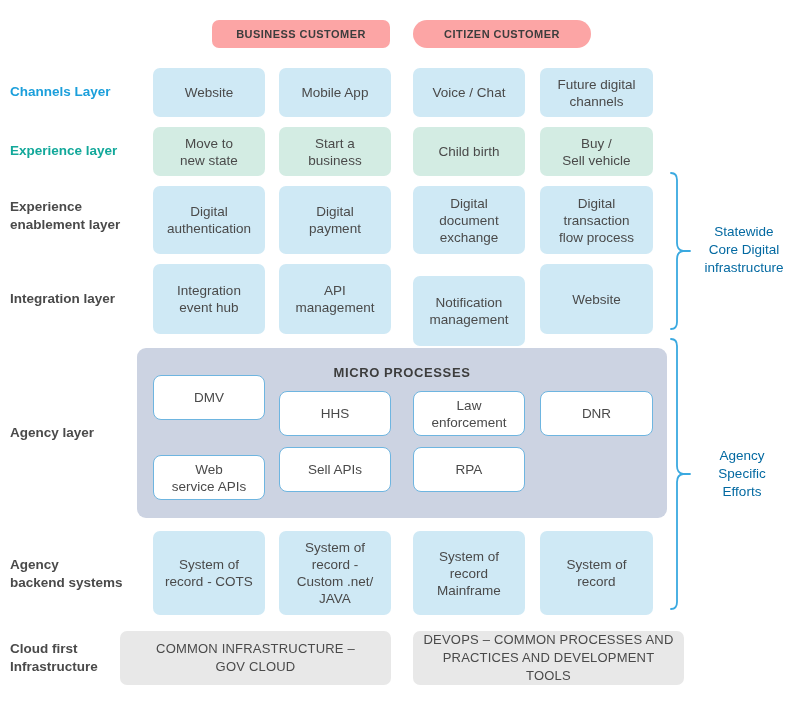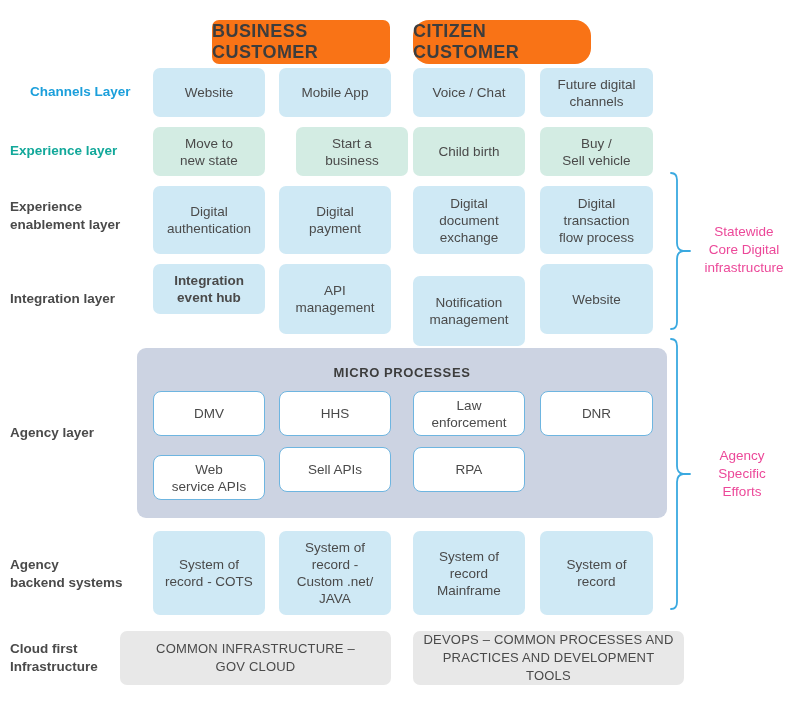--- a/index.html
+++ b/index.html
@@ -22,27 +22,27 @@
     line-height: 18px;
     color: #4a4a4a;
     white-space: pre-line;
   }
   .row-label.blue  { color: #1b9fdb; }
   .row-label.teal  { color: #12a89a; }
 
   
   .cust-pill {
     position: absolute;
-    height: 44px;
-    background: #f97316;
+    height: 28px;
+    background: #fca5a5;
     border-radius: 7px;
     display: flex;
     align-items: center;
     justify-content: center;
-    font-size: 18px;
+    font-size: 11px;
     font-weight: bold;
     letter-spacing: .45px;
     color: #3d3d3d;
   }
 
   
   .card {
     position: absolute;
     border-radius: 7px;
     display: flex;
@@ -85,81 +85,81 @@
     color: #3d3d3d;
   }
 
   
   .brace-svg { position: absolute; overflow: visible; }
   .group-label {
     position: absolute;
     font-size: 13.5px;
     line-height: 18px;
     text-align: center;
-    color: #ec4899;
+    color: #0369a1;
     white-space: pre-line;
   }
 </style>
 </head>
 <body>
 
 <div id="canvas">
 
   <div class="cust-pill" style="left:212px; top:20px; width:178px;">BUSINESS CUSTOMER</div>
   <div class="cust-pill" style="left:413px; top:20px; width:178px;border-radius:16px;">CITIZEN CUSTOMER</div>
 
-  <div class="row-label blue" style="top:83px;margin-left:20px;">Channels Layer</div>
+  <div class="row-label blue" style="top:83px;">Channels Layer</div>
   <div class="row-label teal" style="top:142px;">Experience layer</div>
   <div class="row-label" style="top:198px;">Experience
 enablement layer</div>
   <div class="row-label" style="top:290px;">Integration layer</div>
   <div class="row-label" style="top:424px;">Agency layer</div>
   <div class="row-label" style="top:556px;">Agency
 backend systems</div>
   <div class="row-label" style="top:640px;">Cloud first
 Infrastructure</div>
 
   <div class="card blue" style="left:153px; top:68px; width:112px; height:49px;">Website</div>
   <div class="card blue" style="left:279px; top:68px; width:112px; height:49px;">Mobile App</div>
   <div class="card blue" style="left:413px; top:68px; width:112px; height:49px;">Voice / Chat</div>
   <div class="card blue" style="left:540px; top:68px; width:113px; height:49px;">Future digital
 channels</div>
 
   <div class="card green" style="left:153px; top:127px; width:112px; height:49px;">Move to
 new state</div>
-  <div class="card green" style="left:279px; top:127px; width:112px; height:49px;margin-left:17px;">Start a
+  <div class="card green" style="left:279px; top:127px; width:112px; height:49px;">Start a
 business</div>
   <div class="card green" style="left:413px; top:127px; width:112px; height:49px;">Child birth</div>
   <div class="card green" style="left:540px; top:127px; width:113px; height:49px;">Buy /
 Sell vehicle</div>
 
   <div class="card blue" style="left:153px; top:186px; width:112px; height:68px;">Digital
 authentication</div>
   <div class="card blue" style="left:279px; top:186px; width:112px; height:68px;">Digital
 payment</div>
   <div class="card blue" style="left:413px; top:186px; width:112px; height:68px;">Digital
 document
 exchange</div>
   <div class="card blue" style="left:540px; top:186px; width:113px; height:68px;">Digital
 transaction
 flow process</div>
 
-  <div class="card blue" style="left:153px; top:264px; width:112px; height:50px;font-weight:bold;">Integration
+  <div class="card blue" style="left:153px; top:264px; width:112px; height:70px;">Integration
 event hub</div>
   <div class="card blue" style="left:279px; top:264px; width:112px; height:70px;">API
 management</div>
   <div class="card blue" style="left:413px; top:276px; width:112px; height:70px;">Notification
 management</div>
   <div class="card blue" style="left:540px; top:264px; width:113px; height:70px;">Website</div>
 
   <div id="ms-panel" style="left:137px; top:348px; width:530px; height:170px;">
     <div id="ms-title" style="top:17px;">MICRO PROCESSES</div>
   </div>
 
-  <div class="card white" style="left:153px; top:391px; width:112px; height:45px;">DMV</div>
+  <div class="card white" style="left:153px; top:375px; width:112px; height:45px;">DMV</div>
   <div class="card white" style="left:279px; top:391px; width:112px; height:45px;">HHS</div>
   <div class="card white" style="left:413px; top:391px; width:112px; height:45px;">Law
 enforcement</div>
   <div class="card white" style="left:540px; top:391px; width:113px; height:45px;">DNR</div>
 
   <div class="card white" style="left:153px; top:447px; width:112px; height:45px;margin-top:8px;">Web
 service APIs</div>
   <div class="card white" style="left:279px; top:447px; width:112px; height:45px;">Sell APIs</div>
   <div class="card white" style="left:413px; top:447px; width:112px; height:45px;">RPA</div>
 

